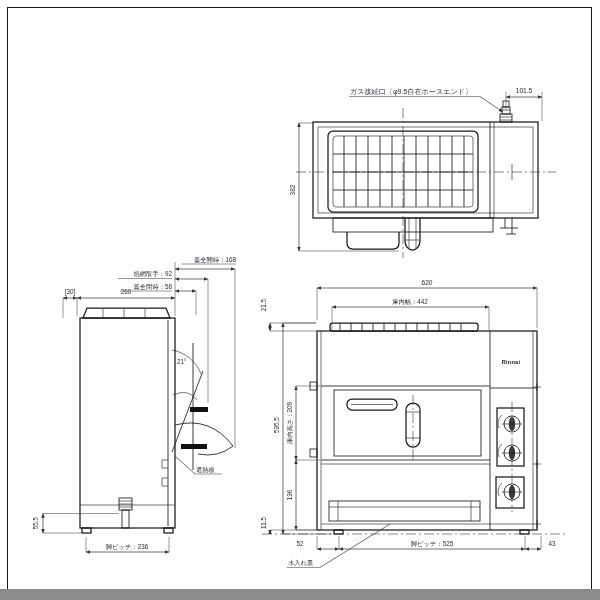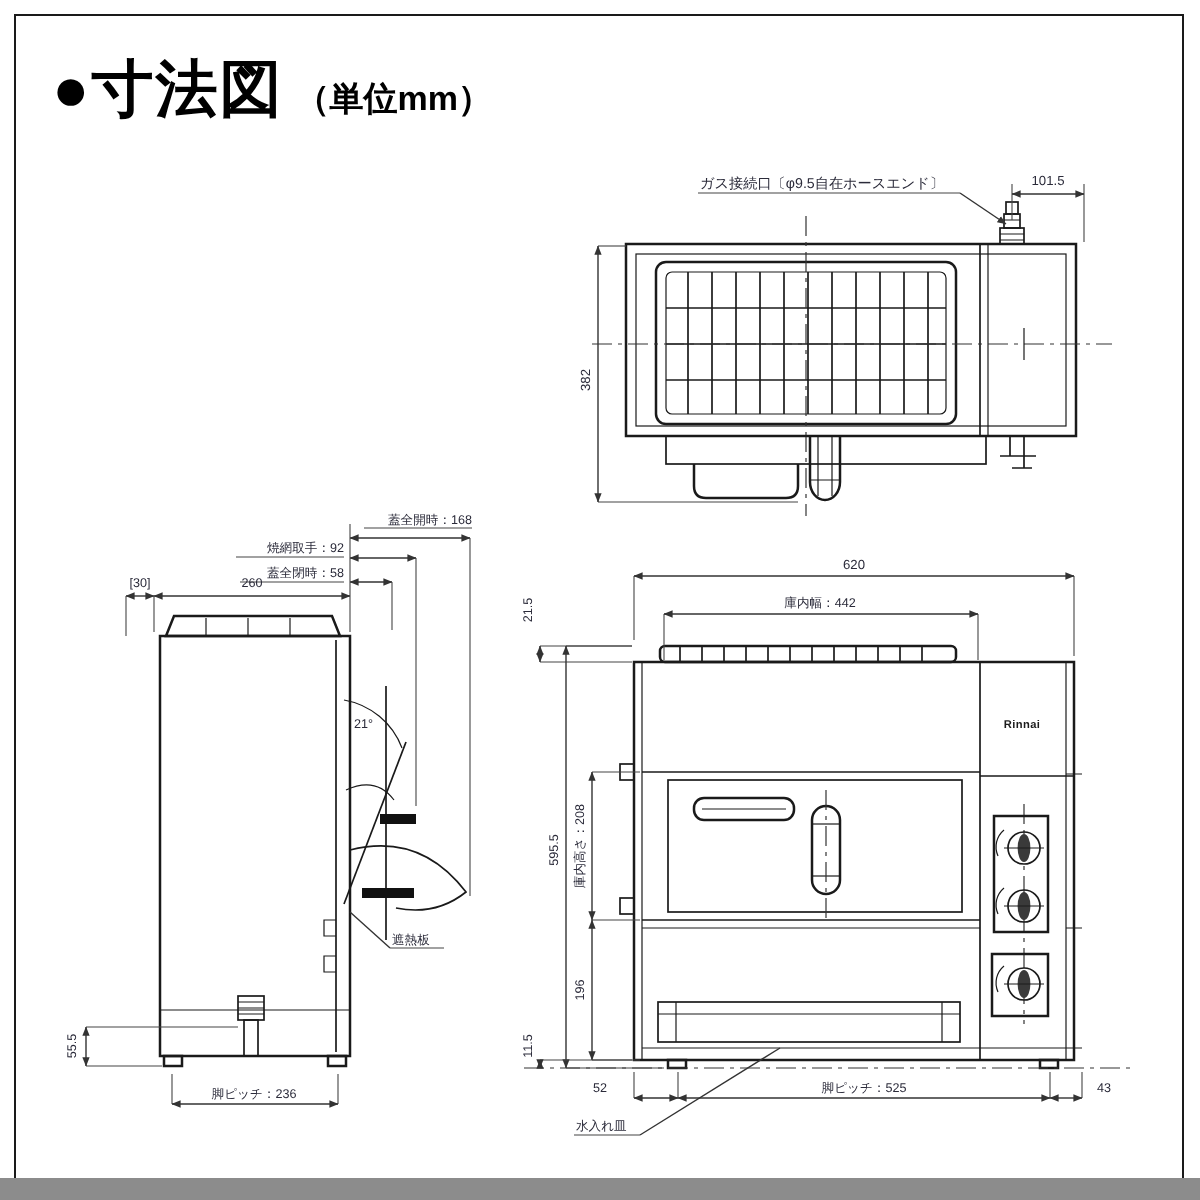--- a/index.html
+++ b/index.html
@@ -24,24 +24,20 @@
   .dt{stroke:#1a1a1a;stroke-width:0.6;fill:none;}   
   .cl{stroke:#333;stroke-width:0.6;fill:none;stroke-dasharray:10 3 2 3;} 
 </style>
 </head>
 <body>
 
 <div class="page">
   <div class="frame"></div>
   <div class="footer-bar"></div>
 
-  <div class="title-row">
-    <span class="title-main">●寸法図</span>
-    <span class="title-unit">（単位mm）</span>
-  </div>
 
   <svg width="600" height="600" viewBox="0 0 600 600">
     <defs>
       <marker id="arr" viewBox="0 0 10 10" refX="9.5" refY="5" markerWidth="6.5" markerHeight="6.5" orient="auto-start-reverse">
         <path d="M0,1 L10,5 L0,9 z" fill="#333"></path>
       </marker>
     </defs>
 
     <g>
       <rect class="dr" x="313" y="122" width="225" height="96"></rect>

